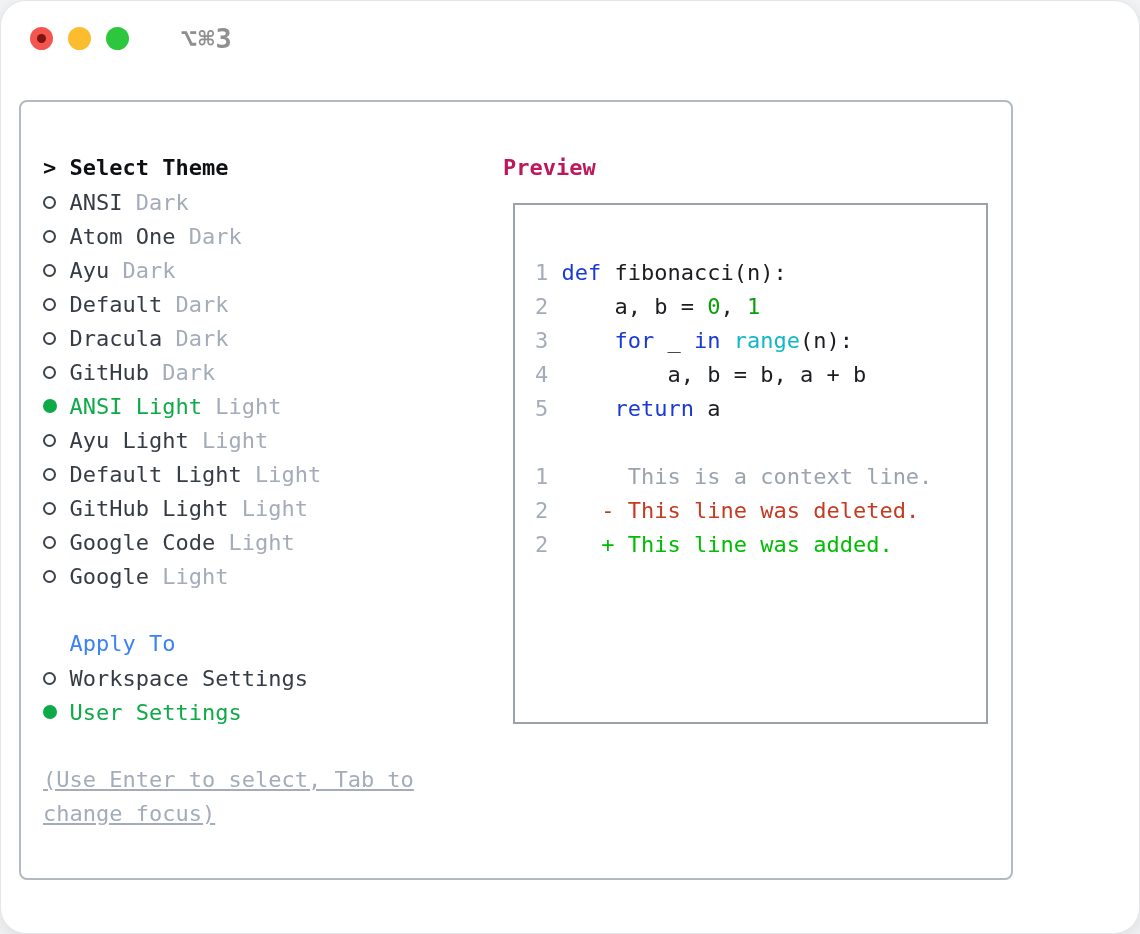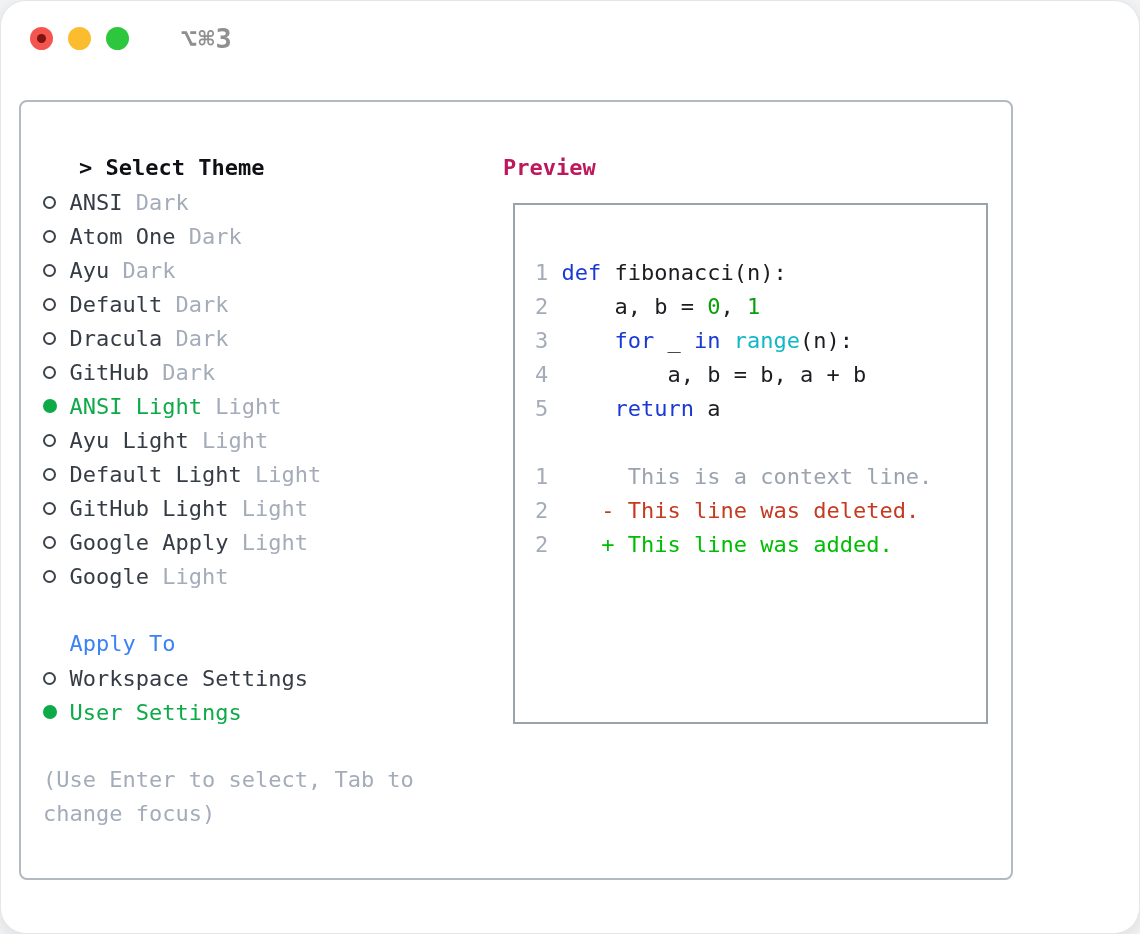--- a/index.html
+++ b/index.html
@@ -60,21 +60,21 @@
   }
 
   .left-col {
     position: absolute; left: 22px; top: 49px;
     font-size: 22px; color: #363c45;
   }
   .line { height: 34px; line-height: 34px; white-space: pre; }
   .spacer { height: 34px; }
 
   .list-header {
-    font-weight: 700; color: #0e1013; margin-left: 36px;
+    font-weight: 700; color: #0e1013;
   }
   .list-header .caret { font-weight: 700; color: #0e1013; }
 
   .row { height: 34px; display: flex; align-items: center; cursor: default; }
   .marker-cell {
     width: 26.5px; display: flex; align-items: center;
   }
   .radio {
     width: 13px; height: 13px; border-radius: 50%;
     border: 2px solid #3d434c;
@@ -84,21 +84,21 @@
     width: 14px; height: 14px;
     border: none;
     background: var(--sel-green, #0daa47);
   }
   .row .name { color: #363c45; white-space: pre; }
   .row.selected .name { color: var(--sel-green, #0daa47); }
   .row .tag { color: #a4acb9; margin-left: 1ch; white-space: pre; }
 
   .apply-header { padding-left: 26.5px; color: #3b82f6; }
 
-  .hint { color: #a4acb9; }
+  .hint { color: #a4acb9; text-decoration: underline; }
 
   
   .right-col {
     position: absolute; left: 482px; top: 49px;
     font-size: 22px;
   }
   .preview-header {
     font-weight: 700; color: #be185d;
     height: 34px; line-height: 34px; white-space: pre;
   }
@@ -205,21 +205,21 @@
     <span class="marker-cell">
               <span class="radio"></span>
             </span>
     <span class="name">GitHub Light</span>
     <span class="tag">Light</span>
   </div>
           <div class="row">
     <span class="marker-cell">
               <span class="radio"></span>
             </span>
-    <span class="name">Google Apply</span>
+    <span class="name">Google Code</span>
     <span class="tag">Light</span>
   </div>
           <div class="row">
     <span class="marker-cell">
               <span class="radio"></span>
             </span>
     <span class="name">Google</span>
     <span class="tag">Light</span>
   </div>
         </div>

